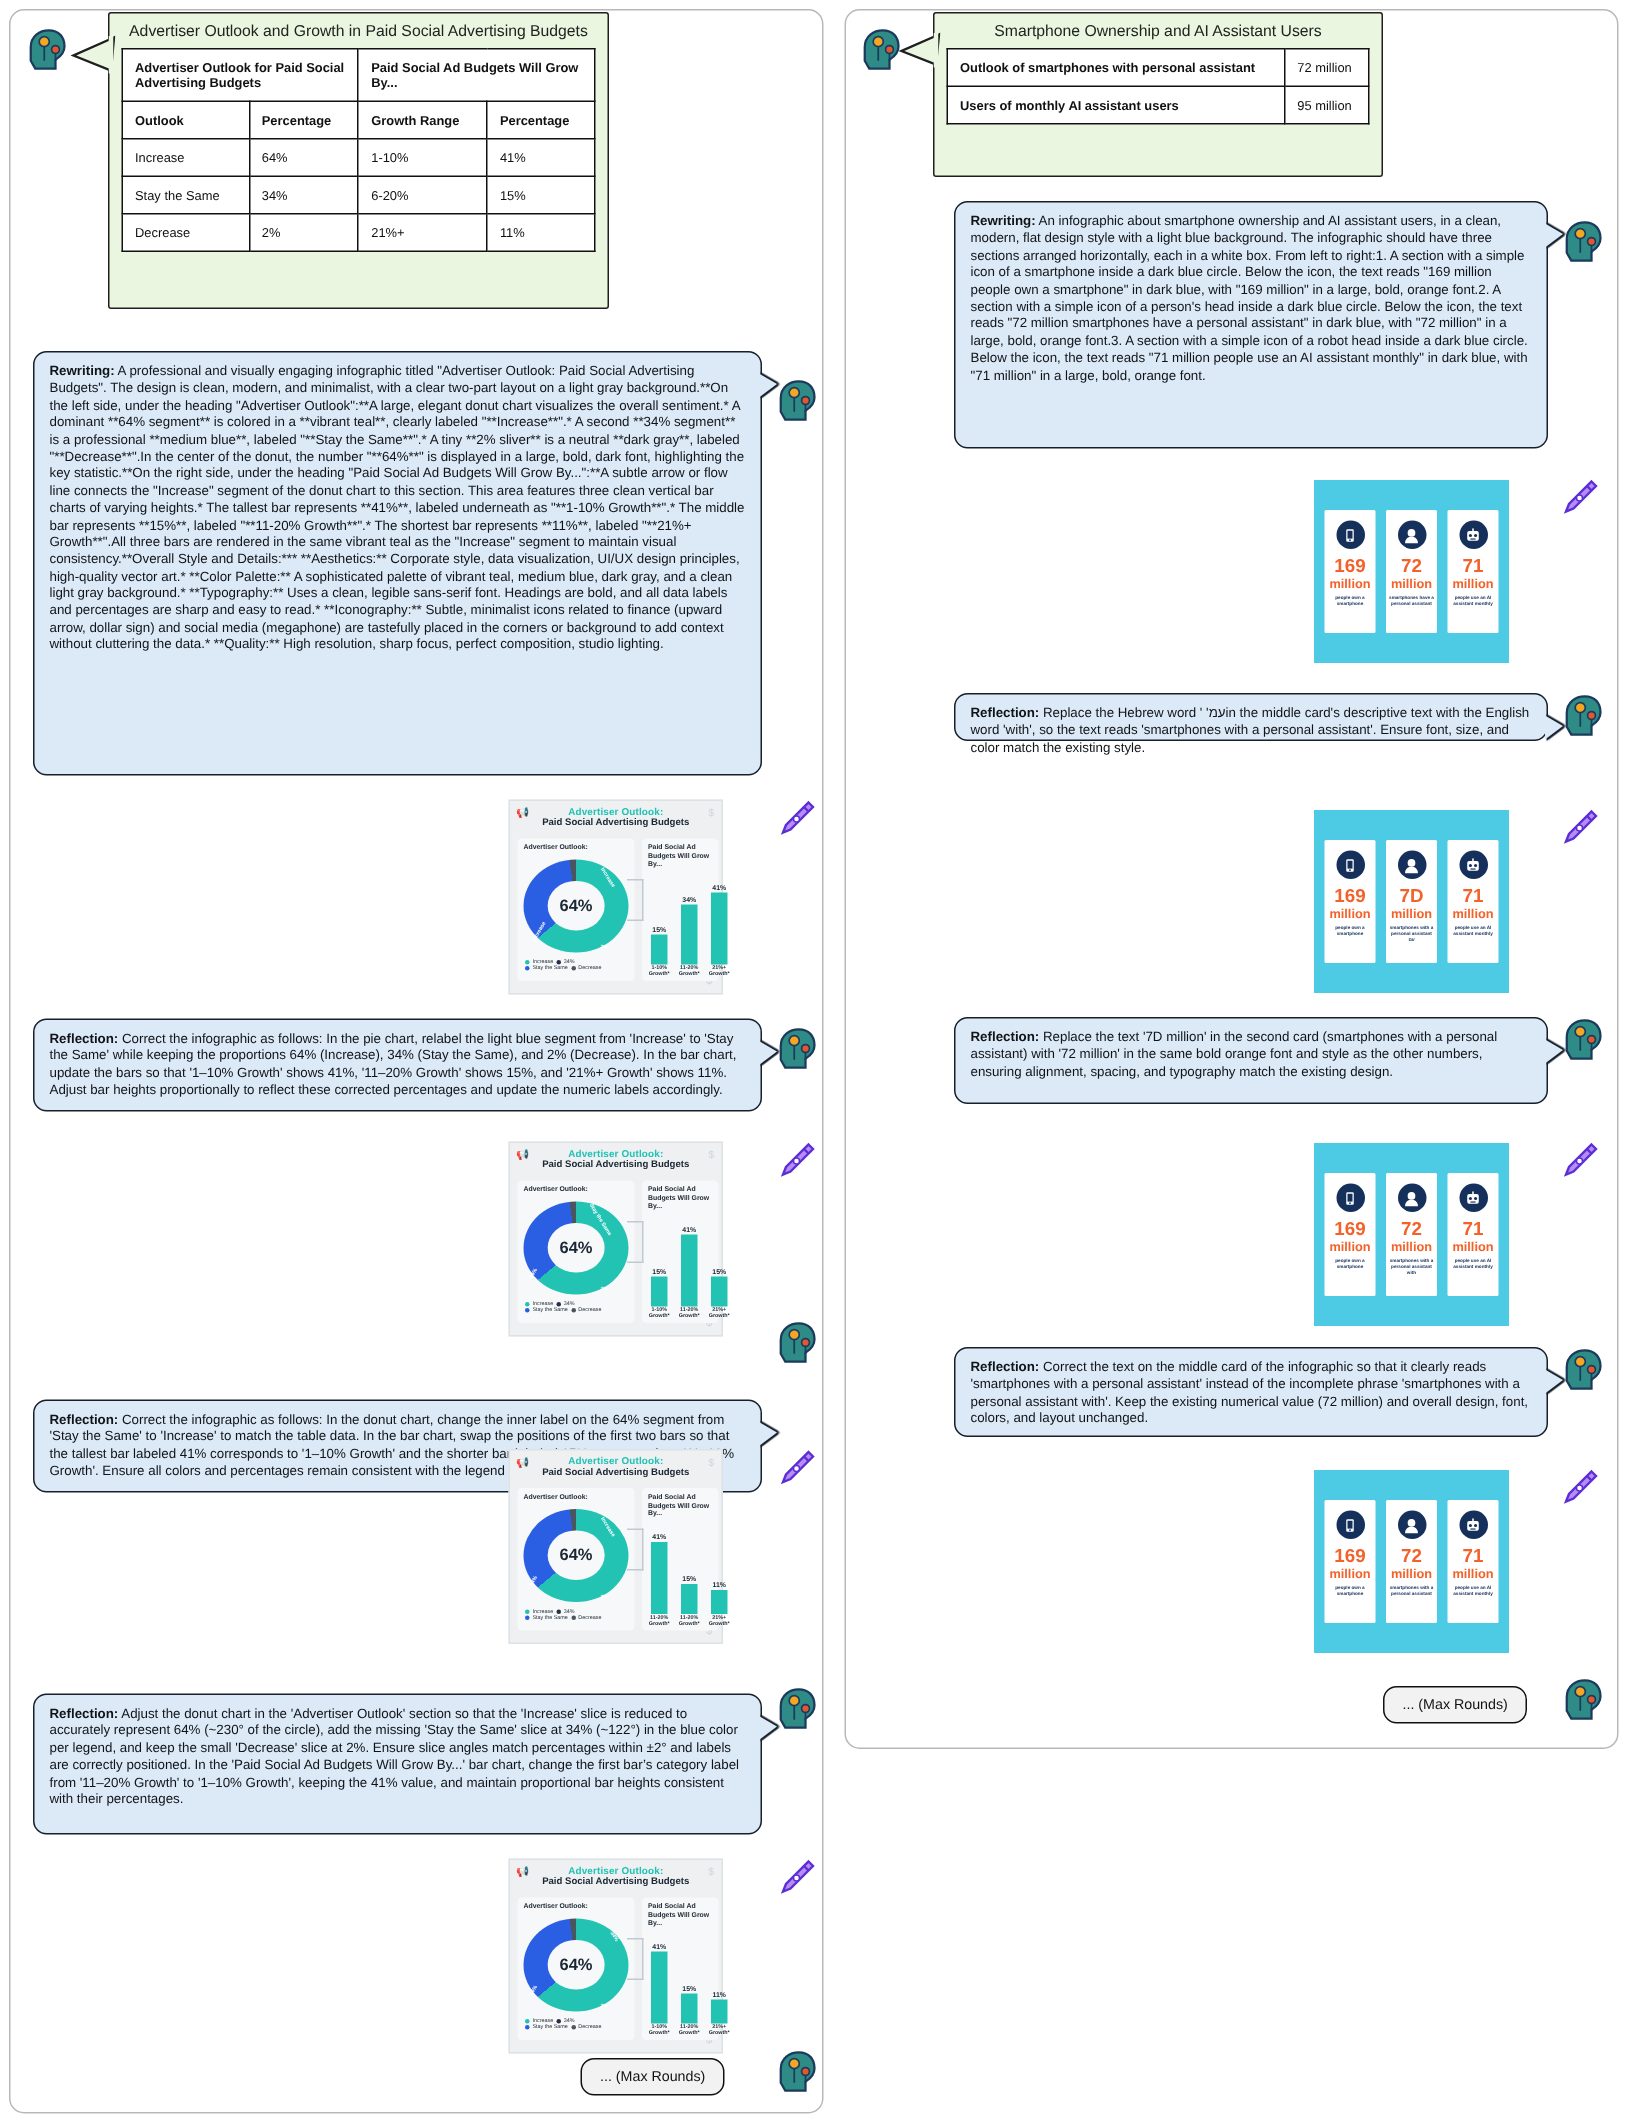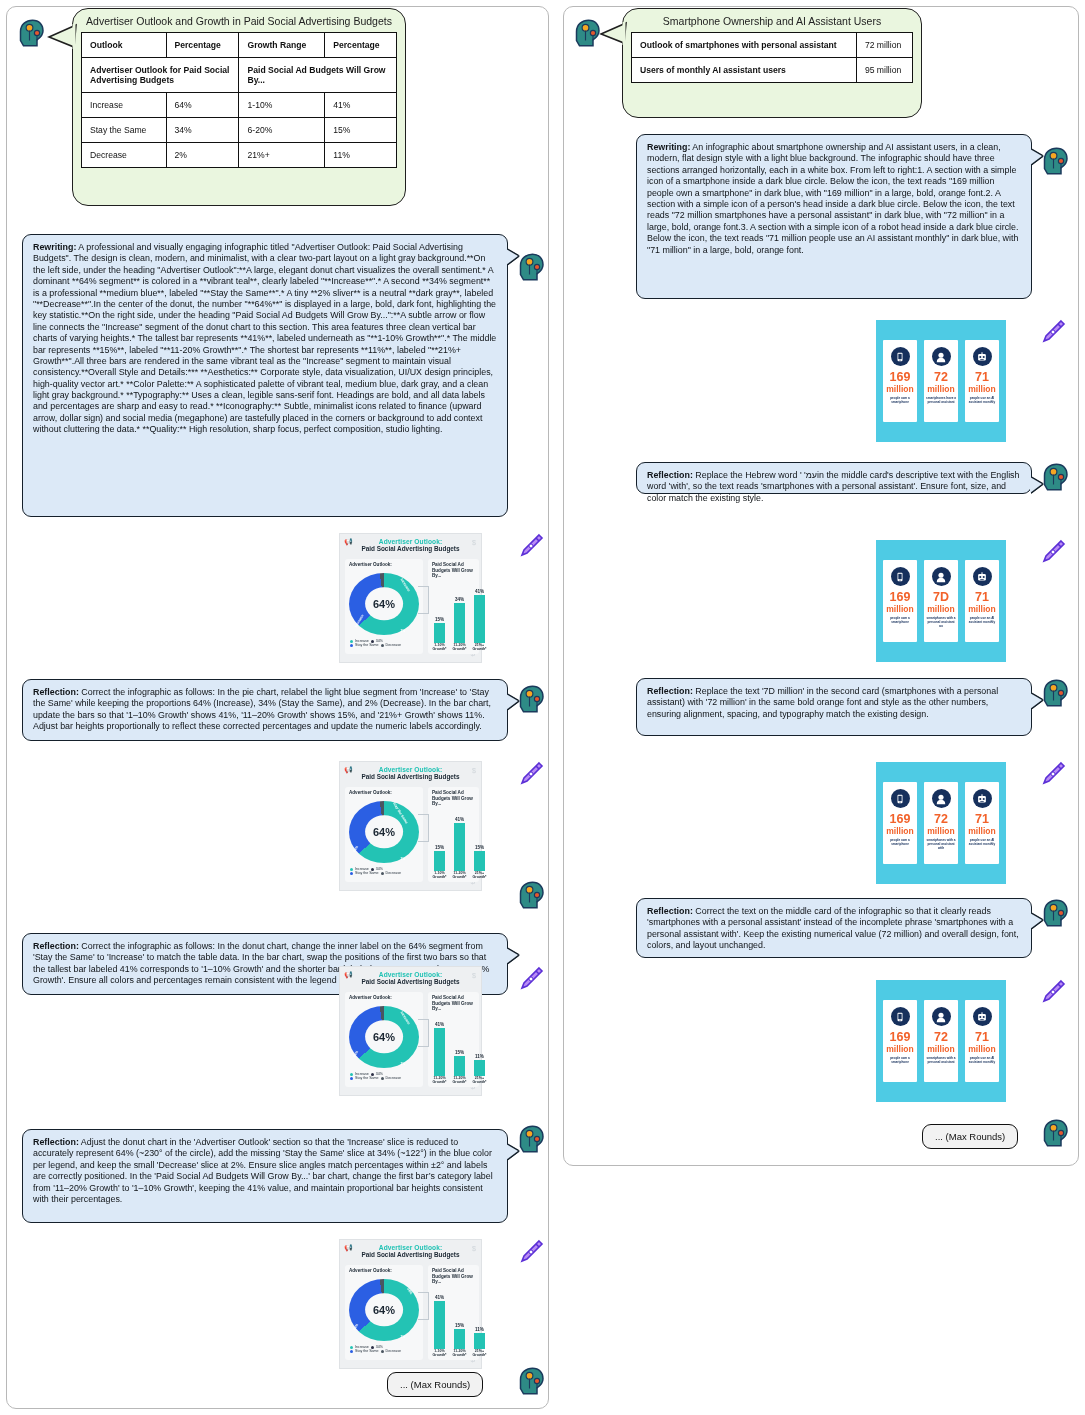--- a/index.html
+++ b/index.html
@@ -17,21 +17,21 @@
   .panel {
     position:absolute; border:1px solid #b8b8b8; border-radius:10px;
     background:#fff;
   }
   #panel-left  { left:6px;  top:6px; width:543px;  height:1403px; }
   #panel-right { left:563px;top:6px; width:516px;  height:1160px; }
 
   
   .table-bubble {
     position:absolute; background:#eaf6df; border:1.6px solid #1f1f1f;
-    border-radius:16px;
+    border-radius:2px;
   }
   .tbl-title {
     text-align:center; font-size:10.5px; color:#222; padding:6px 4px 5px;
   }
   table.data { border-collapse:collapse; background:#fff; width:calc(100% - 16px); margin:0 8px 8px; }
   table.data td, table.data th {
     border:1.4px solid #111; padding:7px 8px; font-size:8.6px;
     text-align:left; vertical-align:middle; color:#111; background:#fff;
   }
   table.data th { font-weight:bold; }
@@ -119,28 +119,28 @@
 
   <div class="table-bubble" style="left:72px; top:8px; width:334px; height:198px;">
     <svg style="position:absolute;left:-26px;top:14px;" width="30" height="34" viewBox="0 0 30 34">
         <path d="M29 2 L2 14 L27 24 Z" fill="#eaf6df" stroke="#1f1f1f" stroke-width="1.6"></path>
         <path d="M27 1 L27 26" stroke="#eaf6df" stroke-width="3"></path>
       </svg>
     <div class="tbl-title">Advertiser Outlook and Growth in Paid Social Advertising Budgets</div>
     <table class="data">
       <tbody>
           <tr>
+        <th colspan="2" style="width:50%;">Advertiser Outlook for Paid Social Advertising Budgets</th>
+        <th colspan="2" style="width:50%;">Paid Social Ad Budgets Will Grow By...</th>
+      </tr>
+      <tr>
         <td class="b">Outlook</td>
         <td class="b">Percentage</td>
         <td class="b">Growth Range</td>
         <td class="b">Percentage</td>
-      </tr>
-      <tr>
-        <th colspan="2" style="width:50%;">Advertiser Outlook for Paid Social Advertising Budgets</th>
-        <th colspan="2" style="width:50%;">Paid Social Ad Budgets Will Grow By...</th>
       </tr>
       <tr>
         <td>Increase</td>
         <td>64%</td>
         <td>1-10%</td>
         <td>41%</td>
       </tr>
       <tr>
         <td>Stay the Same</td>
         <td>34%</td>

